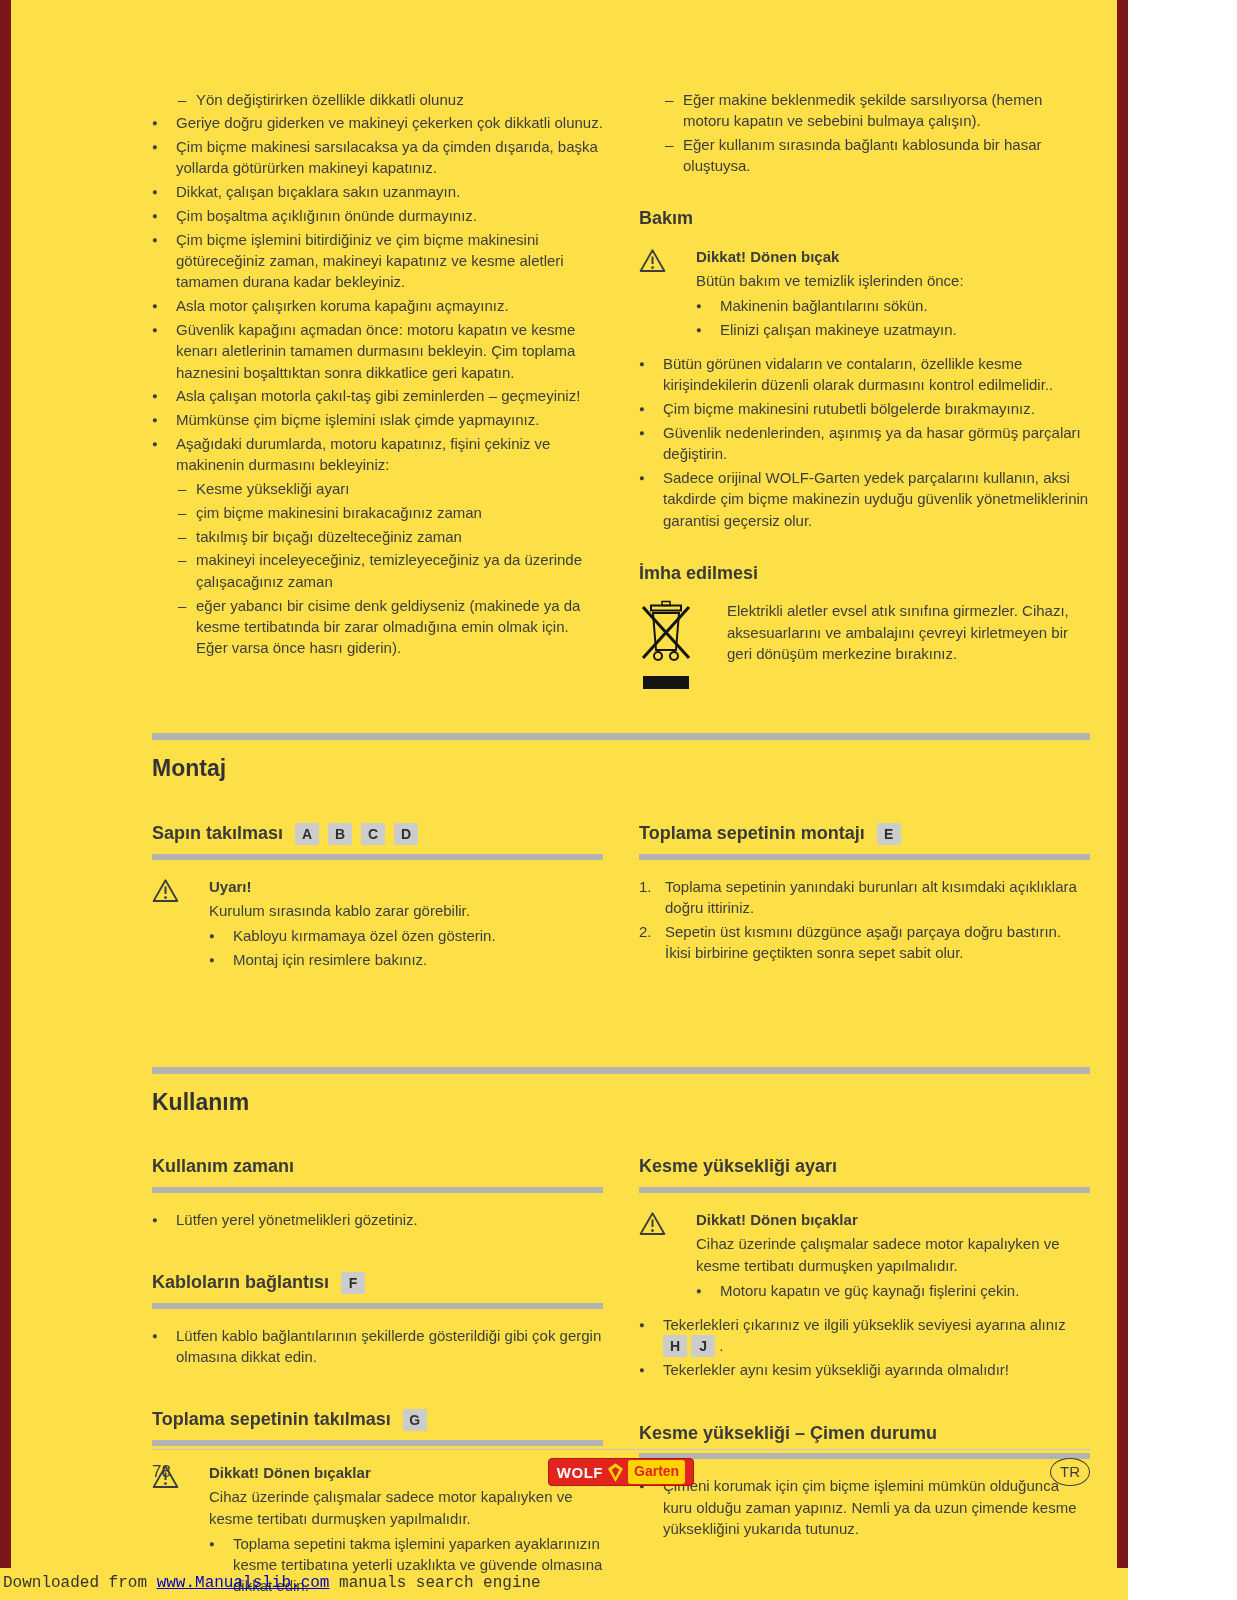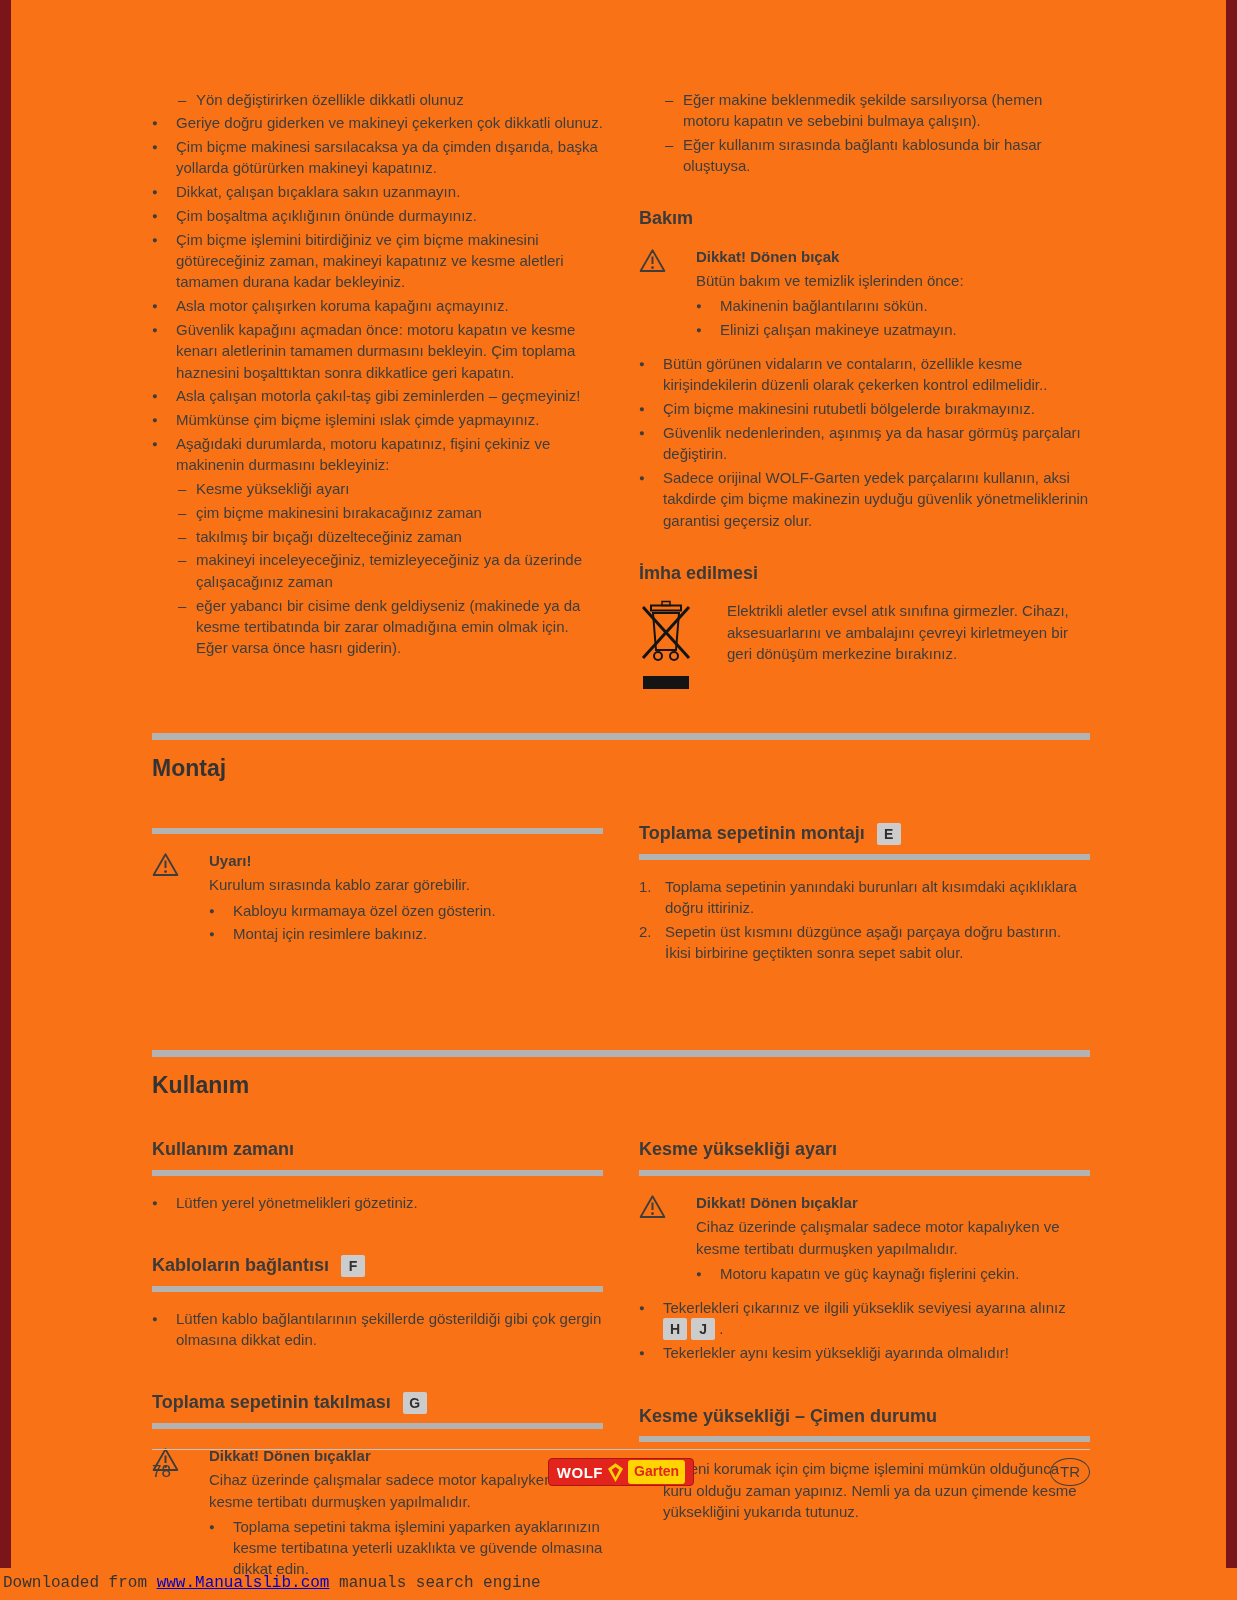--- a/index.html
+++ b/index.html
@@ -1,19 +1,19 @@
 <!DOCTYPE html>
 <html style="--c-margin_bar: #7a161a; --c-rule_gray: #b3b3b3; --c-badge_bg: #cccccc; --c-logo_red: #e2241d; --c-logo_yellow: #ffd400;"><head>
 <meta charset="utf-8">
 <style>
   html,body{margin:0;padding:0;background:#ffffff;}
   .page{
     position:relative;
-    width:1237px;height:1600px;
-    background:#f97316;
+    width:1128px;height:1600px;
+    background:#fde047;
     font-family:"Liberation Sans", sans-serif;
     color:#3d3d3d;
     font-size:15px;line-height:1.42;
     overflow:hidden;
   }
   .red-bar{position:absolute;top:0;width:11px;height:1568px;background:var(--c-margin_bar,#7a161a);}
   .red-bar.left{left:0;}
   .red-bar.right{right:0;}
   .content{position:absolute;left:152px;top:86px;width:938px;}
   .two-col{display:grid;grid-template-columns:1fr 1fr;column-gap:36px;align-items:start;}
@@ -194,21 +194,21 @@
   <div class="li m-bullet">
     <span class="marker"></span>
     <span class="txt">Elinizi çalışan makineye uzatmayın.</span>
   </div>
 </div>
           </div>
         </div>
         <div class="list">
   <div class="li m-bullet">
     <span class="marker"></span>
-    <span class="txt">Bütün görünen vidaların ve contaların, özellikle kesme kirişindekilerin düzenli olarak çekerken kontrol edilmelidir..</span>
+    <span class="txt">Bütün görünen vidaların ve contaların, özellikle kesme kirişindekilerin düzenli olarak durmasını kontrol edilmelidir..</span>
   </div>
 
   <div class="li m-bullet">
     <span class="marker"></span>
     <span class="txt">Çim biçme makinesini rutubetli bölgelerde bırakmayınız.</span>
   </div>
 
   <div class="li m-bullet">
     <span class="marker"></span>
     <span class="txt">Güvenlik nedenlerinden, aşınmış ya da hasar görmüş parçaları değiştirin.</span>
@@ -239,20 +239,32 @@
           <p class="imha-text">Elektrikli aletler evsel atık sınıfına girmezler. Cihazı, aksesuarlarını ve ambalajını çevreyi kirletmeyen bir geri dönüşüm merkezine bırakınız.</p>
         </div>
       </div>
     </div>
 
     <div class="section-rule"></div>
     <h1 class="section-title">Montaj</h1>
 
     <div class="two-col">
       <div class="col subsec">
+        <div class="subhead-row">
+          <h2 class="subhead">Sapın takılması</h2>
+          <span class="badges">
+  <span class="badge">A</span>
+
+  <span class="badge">B</span>
+
+  <span class="badge">C</span>
+
+  <span class="badge">D</span>
+</span>
+        </div>
         <div class="sub-rule"></div>
         <div class="warn">
           <span class="warn-icon">
             <svg width="27" height="25" viewBox="0 0 27 25">
               <path d="M13.5 2.2 L25.4 23 H1.6 Z" fill="none" stroke="#3d3d3d" stroke-width="1.8" stroke-linejoin="round"></path>
               <rect x="12.5" y="8.5" width="2" height="7.5" fill="#3d3d3d"></rect>
               <circle cx="13.5" cy="19.6" r="1.4" fill="#3d3d3d"></circle>
             </svg>
           </span>
           <div class="warn-body">

